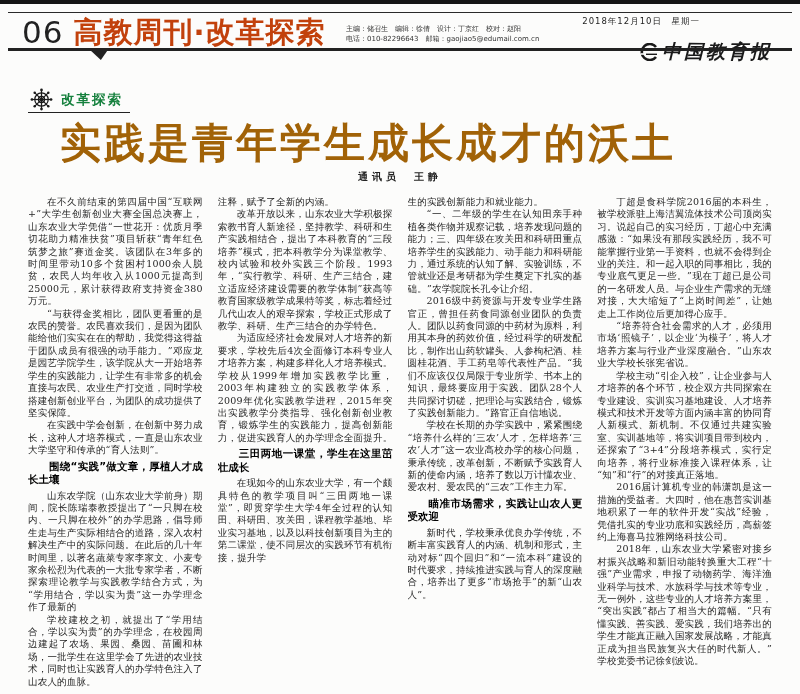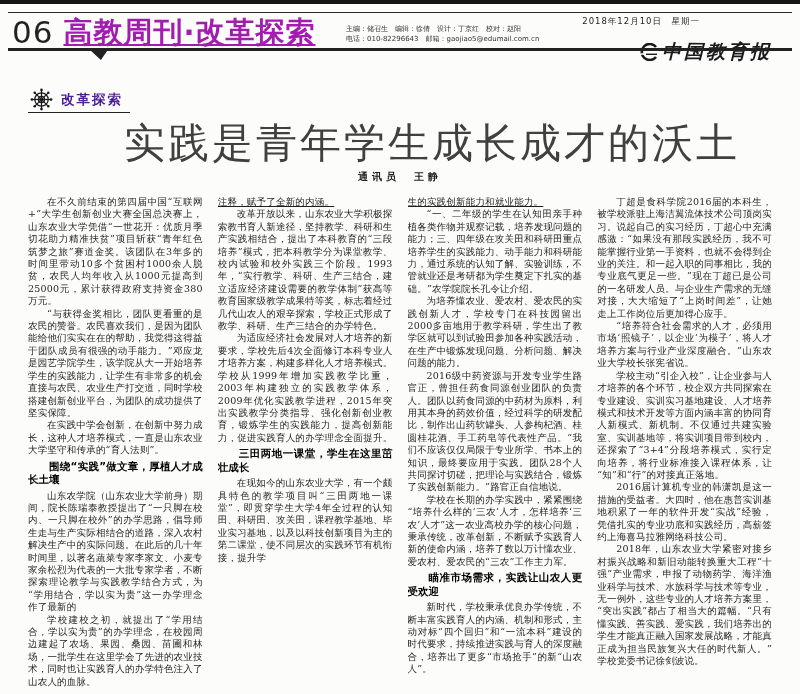--- a/index.html
+++ b/index.html
@@ -4,47 +4,47 @@
 <style>
   html,body{margin:0;padding:0;}
   body{width:800px;height:694px;position:relative;background:#fcfcfb;overflow:hidden;
        font-family:"DejaVu Serif", serif;color:#1f1f1f;
        -webkit-font-smoothing:antialiased;}
   .top-bar{position:absolute;left:0;top:0;width:800px;height:4px;background:#151515;}
   .hdr-rule-thin{position:absolute;left:8px;right:8px;top:12px;height:1px;background:#2a2a2a;}
   .hdr-rule-thick{position:absolute;left:8px;right:8px;top:48px;height:3px;background:#222;}
   .rule-notch{position:absolute;left:88px;top:51px;width:0;height:0;
       border-left:16px solid transparent;border-top:9px solid #222;transform:skewX(-35deg);}
-  .header{position:absolute;left:12px;top:14px;height:34px;display:flex;align-items:flex-end;}
+  .header{position:absolute;left:22px;top:14px;height:34px;display:flex;align-items:flex-end;}
   .edition{font-family:"DejaVu Sans", sans-serif;font-size:31px;line-height:31px;color:#222;
       font-weight:400;letter-spacing:1px;margin-right:10px;}
-  .section-title{font-family:"DejaVu Sans", sans-serif;font-size:29px;line-height:31px;color:#a21caf;
-      font-weight:700;letter-spacing:1px;text-decoration:underline;}
+  .section-title{font-family:"DejaVu Sans", sans-serif;font-size:29px;line-height:31px;color:#c2410c;
+      font-weight:700;letter-spacing:1px;}
   .masthead{position:absolute;left:346px;top:24px;font-family:"DejaVu Sans", sans-serif;
       font-size:7px;line-height:10px;color:#333;white-space:nowrap;}
   .dateline{position:absolute;right:100px;top:16px;font-family:"DejaVu Sans", sans-serif;
       font-size:8.5px;color:#222;letter-spacing:1px;}
   .logo{position:absolute;right:28px;top:27px;display:flex;align-items:center;margin-top:12px;}
   .logo-name{font-size:19px;font-weight:700;font-style:italic;letter-spacing:3px;color:#1a1a1a;
       font-family:"DejaVu Serif", serif;}
   .badge{position:absolute;left:30px;top:88px;display:flex;align-items:center;}
-  .badge-label{font-family:"DejaVu Sans", sans-serif;font-weight:700;font-size:13.5px;color:#4c1d95;
+  .badge-label{font-family:"DejaVu Sans", sans-serif;font-weight:700;font-size:13.5px;color:#15803d;
       margin-left:8px;letter-spacing:2px;}
   .badge-underline{position:absolute;left:28px;top:112px;width:102px;height:1.2px;background:#222;}
-  .headline{position:absolute;left:60px;right:60px;top:116px;text-align:right;
-      font-size:41px;font-weight:400;letter-spacing:3px;color:#404040;
+  .headline{position:absolute;left:60px;right:60px;top:116px;text-align:left;
+      font-size:41px;font-weight:700;letter-spacing:3px;color:#a16207;
       font-family:"DejaVu Serif", serif;}
   .byline{position:absolute;left:0;right:0;top:170px;text-align:center;
       font-size:10px;font-weight:700;letter-spacing:4px;color:#222;}
   .cols{position:absolute;left:28px;right:28px;top:196px;height:500px;display:flex;gap:15px;
       overflow:hidden;}
   .col{flex:1 1 0;overflow:hidden;}
   .col p{margin:0;font-size:9.5px;line-height:12.4px;text-align:justify;text-indent:2em;
       letter-spacing:0.2px;color:#1f1f1f;}
-  .col p.cont{text-indent:0;text-decoration:underline;}
+  .col p.cont{text-indent:0;}
   .col h3.crosshead{margin:3px 0 3px;font-family:"DejaVu Sans", sans-serif;font-weight:700;
       font-size:10.5px;line-height:13.5px;color:#000;text-indent:2em;text-align:justify;}
   .icon-svg{display:block;}
 </style>
 </head>
 <body>
 
 <div class="top-bar"></div>
 <div class="hdr-rule-thin"></div>
 
@@ -118,21 +118,20 @@
   <div class="col">
     <p class="cont">注释，赋予了全新的内涵。</p>
     <p>改革开放以来，山东农业大学积极探索教书育人新途径，坚持教学、科研和生产实践相结合，提出了本科教育的“三段培养”模式，把本科教学分为课堂教学、校内试验和校外实践三个阶段。1993年，“实行教学、科研、生产三结合，建立适应经济建设需要的教学体制”获高等教育国家级教学成果特等奖，标志着经过几代山农人的艰辛探索，学校正式形成了教学、科研、生产三结合的办学特色。</p>
     <p>为适应经济社会发展对人才培养的新要求，学校先后4次全面修订本科专业人才培养方案，构建多样化人才培养模式。学校从1999年增加实践教学比重，2003年构建独立的实践教学体系，2009年优化实践教学进程，2015年突出实践教学分类指导、强化创新创业教育，锻炼学生的实践能力，提高创新能力，促进实践育人的办学理念全面提升。</p>
     <h3 class="crosshead">三田两地一课堂，学生在这里茁壮成长</h3>
     <p>在现如今的山东农业大学，有一个颇具特色的教学项目叫“三田两地一课堂”，即贯穿学生大学4年全过程的认知田、科研田、攻关田，课程教学基地、毕业实习基地，以及以科技创新项目为主的第二课堂，使不同层次的实践环节有机衔接，提升学</p>
   </div>
   <div class="col">
     <p class="cont">生的实践创新能力和就业能力。</p>
     <p>“一、二年级的学生在认知田亲手种植各类作物并观察记载，培养发现问题的能力；三、四年级在攻关田和科研田重点培养学生的实践能力、动手能力和科研能力，通过系统的认知了解、实验训练，不管就业还是考研都为学生奠定下扎实的基础。”农学院院长孔令让介绍。</p>
-    <p>为培养懂农业、爱农村、爱农民的实践创新人才，学校专门在科技园留出2000多亩地用于教学科研，学生出了教学区就可以到试验田参加各种实践活动，在生产中锻炼发现问题、分析问题、解决问题的能力。</p>
     <p>2016级中药资源与开发专业学生路官正，曾担任药食同源创业团队的负责人。团队以药食同源的中药材为原料，利用其本身的药效价值，经过科学的研发配比，制作出山药软罐头、人参枸杞酒、桂圆桂花酒、手工药皂等代表性产品。“我们不应该仅仅局限于专业所学、书本上的知识，最终要应用于实践。团队28个人共同探讨切磋，把理论与实践结合，锻炼了实践创新能力。”路官正自信地说。</p>
     <p>学校在长期的办学实践中，紧紧围绕“培养什么样的‘三农’人才，怎样培养‘三农’人才”这一农业高校办学的核心问题，秉承传统，改革创新，不断赋予实践育人新的使命内涵，培养了数以万计懂农业、爱农村、爱农民的“三农”工作主力军。</p>
     <h3 class="crosshead">瞄准市场需求，实践让山农人更受欢迎</h3>
     <p>新时代，学校秉承优良办学传统，不断丰富实践育人的内涵、机制和形式，主动对标“四个回归”和“一流本科”建设的时代要求，持续推进实践与育人的深度融合，培养出了更多“市场抢手”的新“山农人”。</p>
   </div>
   <div class="col">
     <p>丁超是食科学院2016届的本科生，被学校派驻上海洁翼流体技术公司顶岗实习。说起自己的实习经历，丁超心中充满感激：“如果没有那段实践经历，我不可能掌握行业第一手资料，也就不会得到企业的关注。和一起入职的同事相比，我的专业底气更足一些。”现在丁超已是公司的一名研发人员。与企业生产需求的无缝对接，大大缩短了“上岗时间差”，让她走上工作岗位后更加得心应手。</p>
     <p>“培养符合社会需求的人才，必须用市场‘照镜子’，以企业‘为模子’，将人才培养方案与行业产业深度融合。”山东农业大学校长张宪省说。</p>
     <p>学校主动“引企入校”，让企业参与人才培养的各个环节，校企双方共同探索在专业建设、实训实习基地建设、人才培养模式和技术开发等方面内涵丰富的协同育人新模式、新机制。不仅通过共建实验室、实训基地等，将实训项目带到校内，还探索了“3+4”分段培养模式，实行定向培养，将行业标准接入课程体系，让“知”和“行”的对接真正落地。</p>
     <p>2016届计算机专业的韩潇凯是这一措施的受益者。大四时，他在惠普实训基地积累了一年的软件开发“实战”经验，凭借扎实的专业功底和实践经历，高薪签约上海喜马拉雅网络科技公司。</p>

